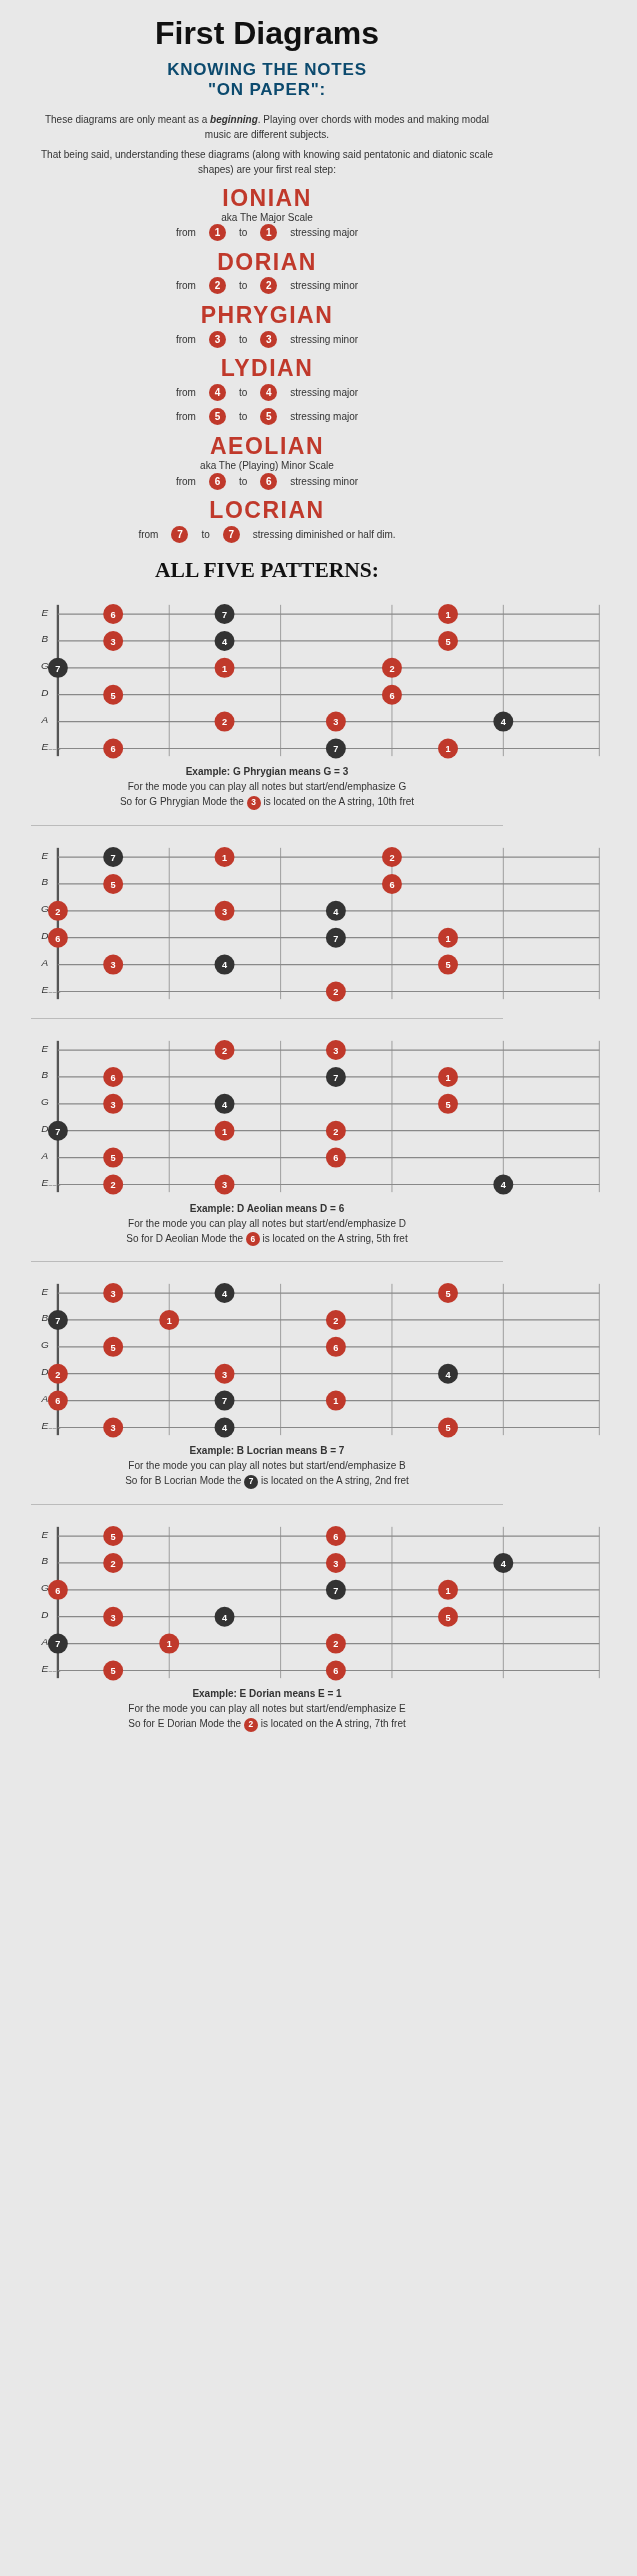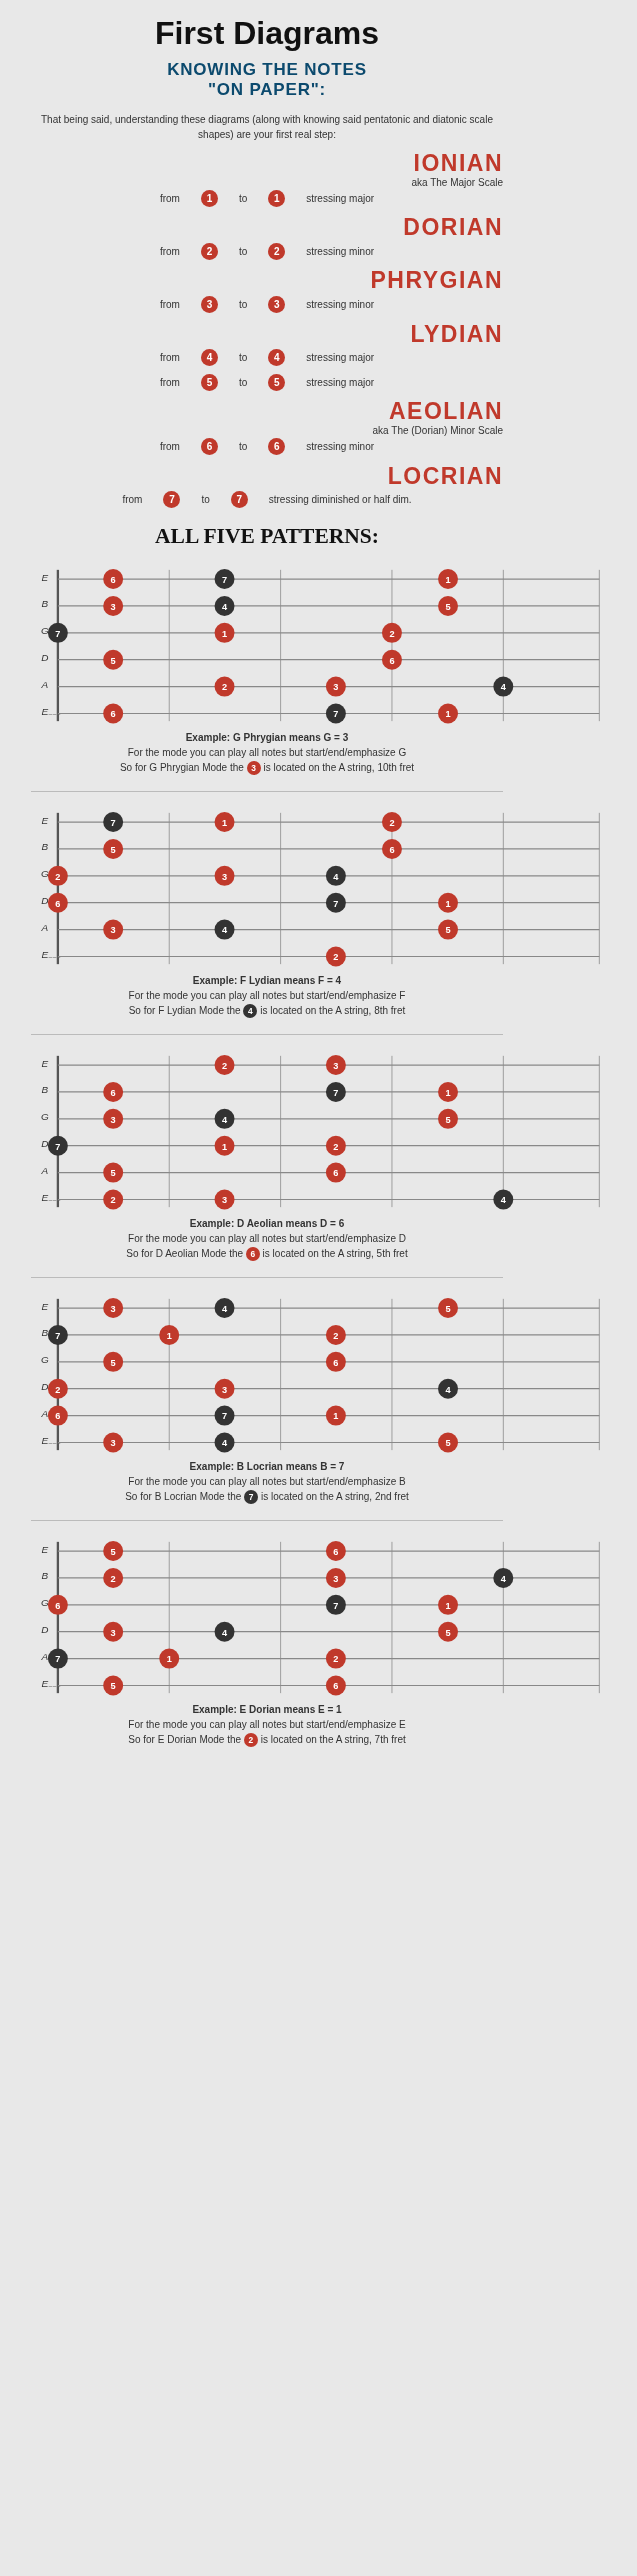--- a/index.html
+++ b/index.html
@@ -34,21 +34,21 @@
     }
     .intro-text {
       text-align: center;
       font-size: 10px;
       color: #333;
       margin-bottom: 4.6px;
       line-height: 1.5;
     }
     .intro-text em { font-style: italic; font-weight: bold; }
     .mode-section {
-      text-align: right;
+      text-align: center;
       margin: 7.7px 0 3.1px;
     }
     .mode-name {
       font-size: 23px;
       font-weight: 900;
       color: #c0392b;
       text-transform: uppercase;
       font-family: Arial Black, Arial, sans-serif;
       letter-spacing: 1.5px;
     }
@@ -56,21 +56,21 @@
       font-size: 10px;
       color: #333;
       margin-bottom: 1.5px;
     }
     .mode-from {
       font-size: 10px;
       color: #333;
       display: flex;
       align-items: center;
       justify-content: center;
-      gap: 21px;
+      gap: 13px;
       margin: 1.5px 0 6.1px;
     }
     .circle-num {
       display: inline-flex;
       align-items: center;
       justify-content: center;
       width: 17px;
       height: 17px;
       border-radius: 50%;
       font-weight: bold;
@@ -116,20 +116,23 @@
 </head>
 <body>
 
 <div class="page">
 
   <h1 class="main-title">First Diagrams</h1>
 
   <div class="subtitle">KNOWING THE NOTES<br>"ON PAPER":</div>
 
   <p class="intro-text">
+    These diagrams are only meant as a <em>beginning</em>. Playing over chords with modes and making modal music are different subjects.
+  </p>
+  <p class="intro-text">
     That being said, understanding these diagrams (along with knowing said pentatonic and diatonic scale shapes) are your first real step:
   </p>
 
   <div class="mode-section">
     <div class="mode-name">IONIAN</div>
     <div class="mode-aka">aka The Major Scale</div>
     <div class="mode-from">
       <span>from</span>
       <span class="circle-num circle-red">1</span>
       <span>to</span>
@@ -176,21 +179,21 @@
       <span>from</span>
       <span class="circle-num circle-red">5</span>
       <span>to</span>
       <span class="circle-num circle-red">5</span>
       <span>stressing major</span>
     </div>
   </div>
 
   <div class="mode-section">
     <div class="mode-name">AEOLIAN</div>
-    <div class="mode-aka">aka The (Dorian) Minor Scale</div>
+    <div class="mode-aka">aka The (Playing) Minor Scale</div>
     <div class="mode-from">
       <span>from</span>
       <span class="circle-num circle-red">6</span>
       <span>to</span>
       <span class="circle-num circle-red">6</span>
       <span>stressing minor</span>
     </div>
   </div>
 
   <div class="mode-section">
@@ -346,25 +349,20 @@
       <circle cx="107" cy="170" r="13" fill="#c0392b"></circle>
       <text x="107" y="175" font-size="12" font-weight="bold" fill="white" text-anchor="middle">3</text>
       <circle cx="252" cy="170" r="13" fill="#333"></circle>
       <text x="252" y="175" font-size="12" font-weight="bold" fill="white" text-anchor="middle">4</text>
       <circle cx="543" cy="170" r="13" fill="#c0392b"></circle>
       <text x="543" y="175" font-size="12" font-weight="bold" fill="white" text-anchor="middle">5</text>
 
       <circle cx="397" cy="205" r="13" fill="#c0392b"></circle>
       <text x="397" y="210" font-size="12" font-weight="bold" fill="white" text-anchor="middle">2</text>
     </svg>
-    <div class="caption">
-      <strong>Example: F Lydian means F = 4</strong><br>
-      For the mode you can play all notes but start/end/emphasize F<br>
-      So for F Lydian Mode the <span class="circle-num circle-dark" style="display:inline-flex;width:14px;height:14px;font-size:8.4px;">4</span> is located on the A string, 8th fret
-    </div>
   </div>
 
   <hr class="divider">
 
   <div class="fretboard-section">
     <svg class="fb-svg" width="576" height="169" viewBox="0 0 750 220">
       <text x="18" y="32" font-size="13" font-style="italic" fill="#333" text-anchor="middle">E</text>
       <text x="18" y="67" font-size="13" font-style="italic" fill="#333" text-anchor="middle">B</text>
       <text x="18" y="102" font-size="13" font-style="italic" fill="#333" text-anchor="middle">G</text>
       <text x="18" y="137" font-size="13" font-style="italic" fill="#333" text-anchor="middle">D</text>

